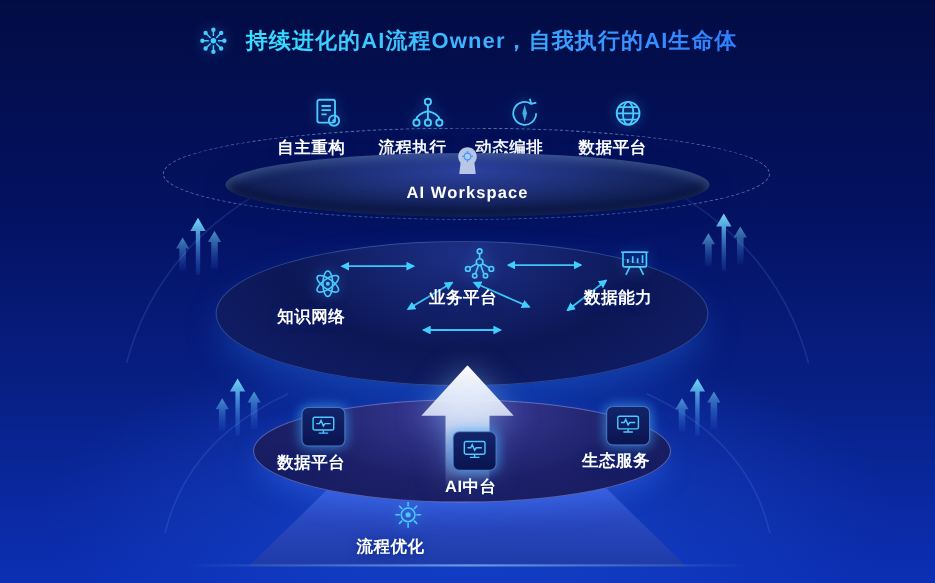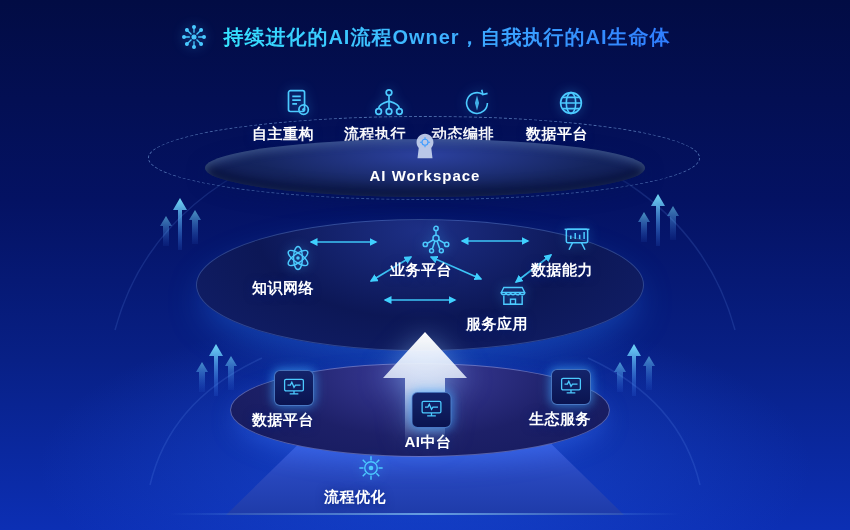--- a/index.html
+++ b/index.html
@@ -234,33 +234,20 @@
           <g fill="none" stroke="currentColor" stroke-width="1.7">
         <path d="M4 6h28"></path>
             <rect x="6" y="6" width="24" height="15" rx="1.5"></rect>
         <path d="M11 17v-4M16 17v-7M21 17v-5M26 17v-8"></path>
         <path d="M13 21l-4 8M23 21l4 8"></path>
       </g>
         </svg>
     </span>
     <span class="lbl">数据能力</span>
   </div>
-  <div class="item" style="left:497px;top:280px">
-    <span class="ic">
-      <svg viewBox="0 0 36 36" width="30" height="30">
-          <g fill="none" stroke="currentColor" stroke-width="1.7">
-        <path d="M7 9h22l3 6H4z"></path>
-        <path d="M4 15a2.8 2.8 0 0 0 5.6 0a2.8 2.8 0 0 0 5.6 0a2.8 2.8 0 0 0 5.6 0a2.8 2.8 0 0 0 5.6 0a2.8 2.8 0 0 0 5.6 0"></path>
-        <path d="M7 19v10h22V19"></path>
-            <rect x="15" y="23" width="6" height="6"></rect>
-      </g>
-        </svg>
-    </span>
-    <span class="lbl">服务应用</span>
-  </div>
 
   <div class="abs trap"></div>
   <div class="abs trap-top"></div>
   <div class="abs glowline"></div>
 
   <div class="abs low-ellipse"></div>
 
   <svg class="abs uparrow" style="left:383px;top:332px" width="84" height="110" viewBox="0 0 84 110">
     <path d="M42 0L84 46H62V110H22V46H0Z" fill="url(#upg)"></path>
   </svg>

